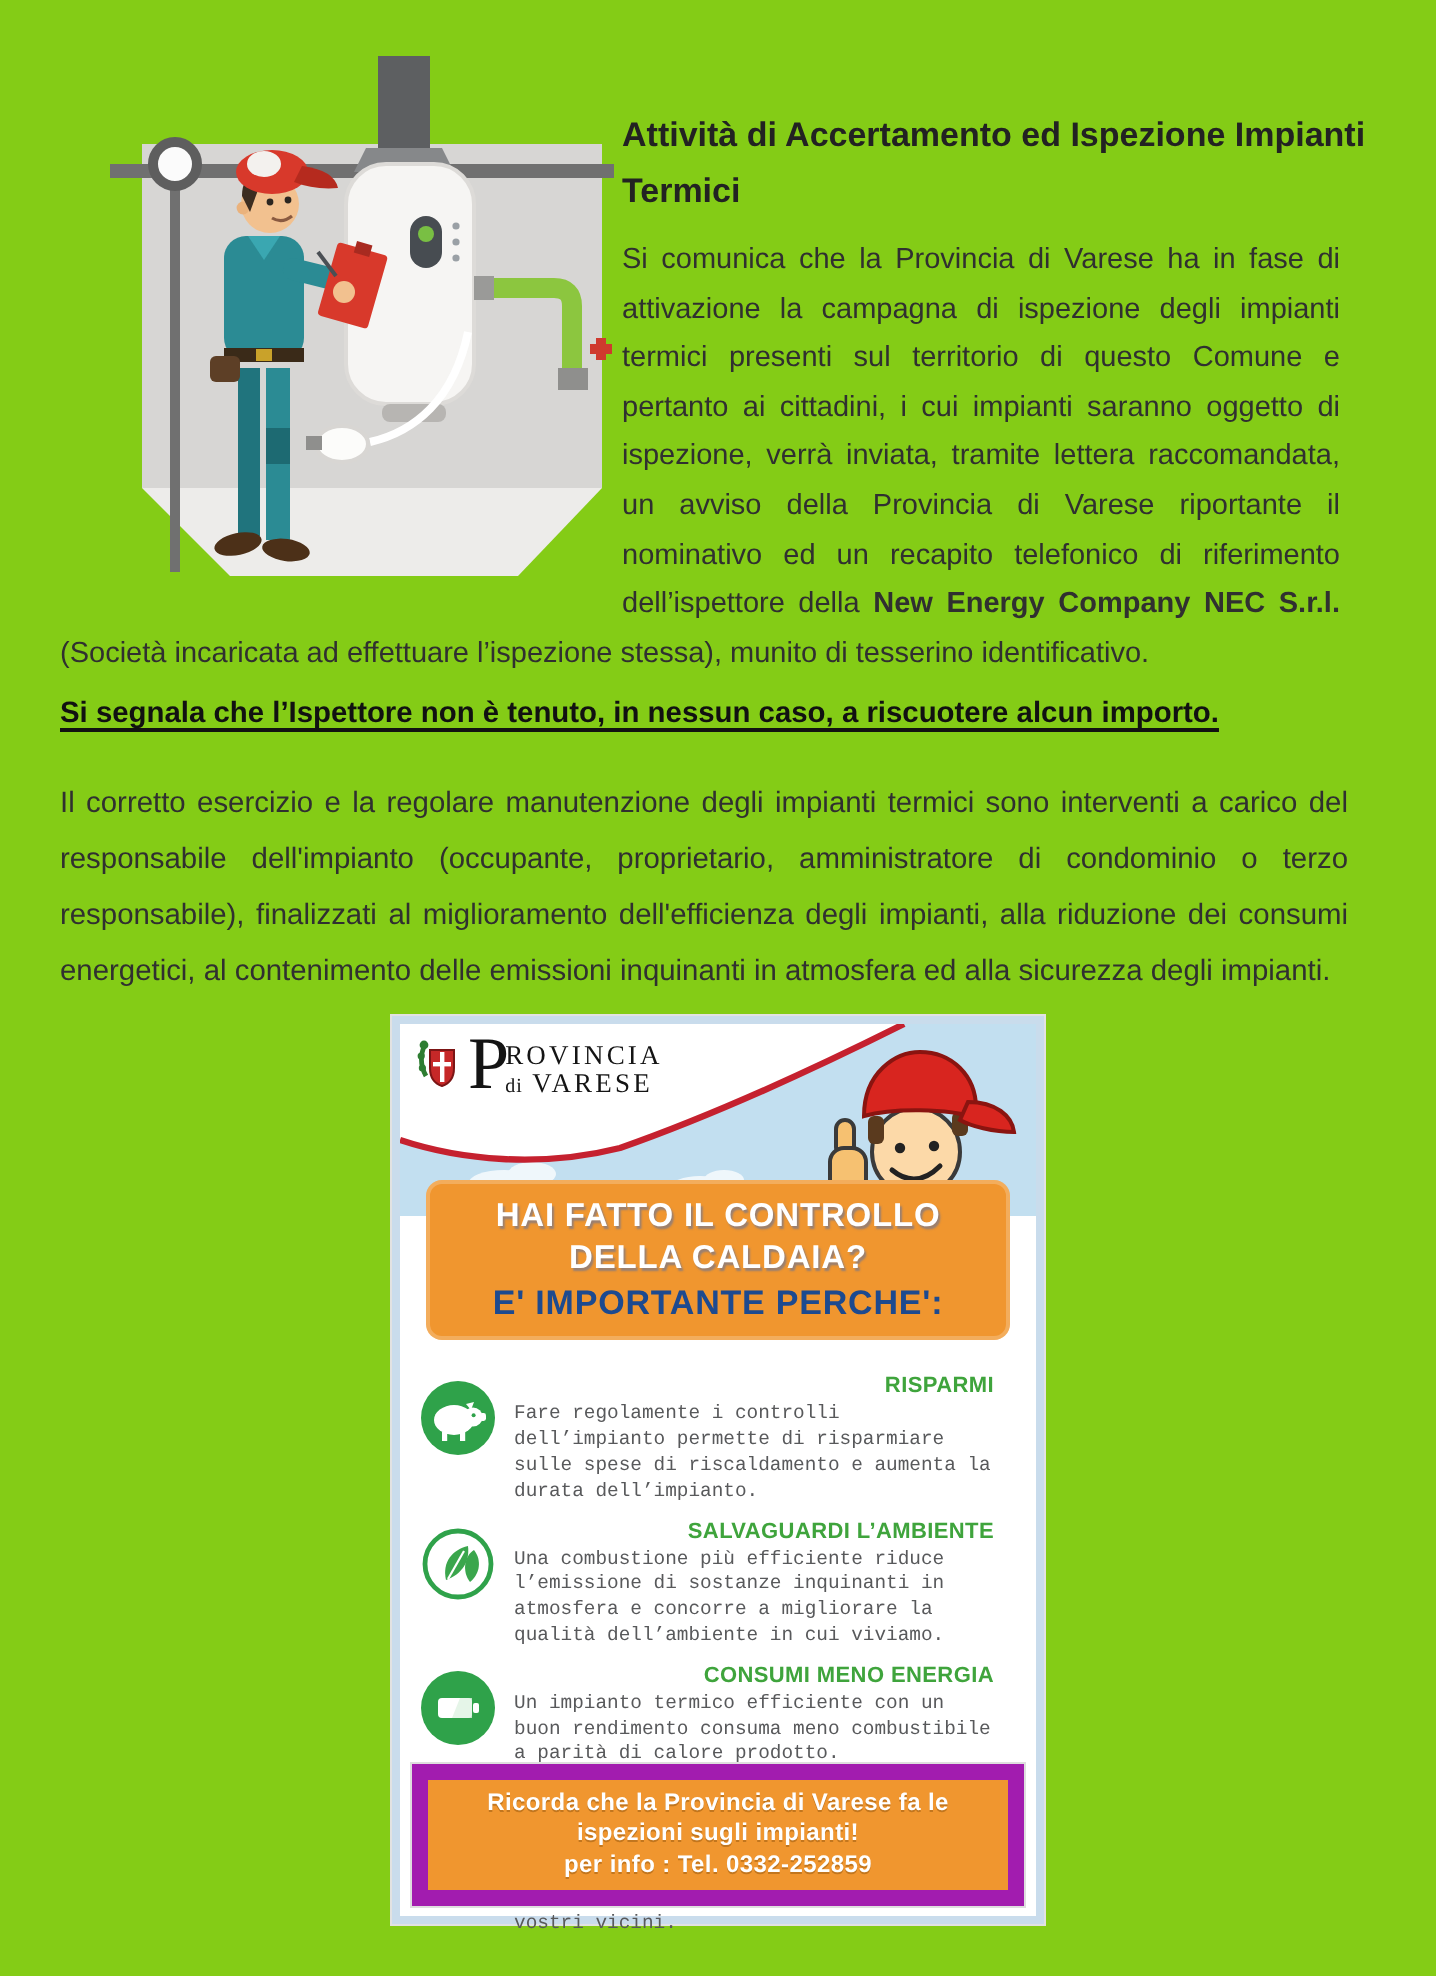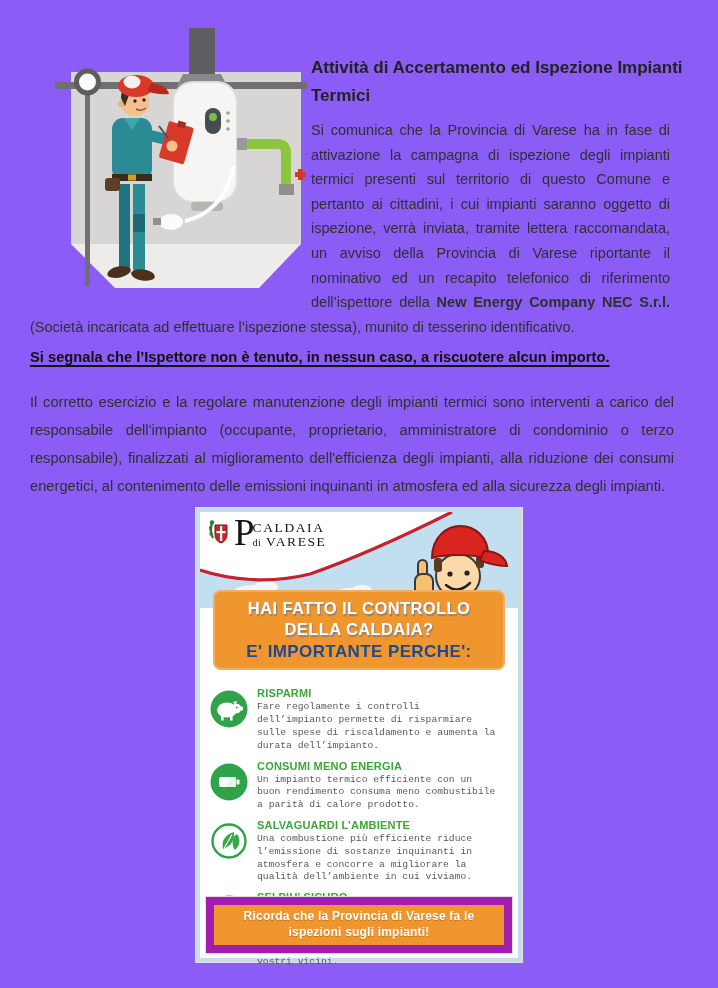--- a/index.html
+++ b/index.html
@@ -1,18 +1,18 @@
 <!DOCTYPE html>
 <html><head>
 <meta charset="utf-8">
 <style>
   html,body { margin:0; padding:0; background:#ffffff; }
   .page {
     position:relative; width:718px; height:988px; overflow:hidden;
-    background:#8b5cf6; font-family:"Liberation Sans", sans-serif; color:#2f2f2f;
+    background:#84cc16; font-family:"Liberation Sans", sans-serif; color:#2f2f2f;
   }
   
   .top-block { padding:16px 48px 0 30px; }
   .illustration {
     float:left; width:252px; height:278px; margin:0 4px 10px 25px;
   }
   .doc-title {
     margin:38px 0 8px 0; margin-right:-14px;
     font-size:17px; line-height:28px; font-weight:bold; color:#222222;
   }
@@ -57,21 +57,21 @@
   }
   .headline-l3 {
     color:#1d4a8f; font-weight:bold; font-size:17px; line-height:22px;
     letter-spacing:0.4px; margin-top:2px;
   }
   .poster-items { position:absolute; top:174px; left:10px; right:7px; z-index:2; }
   .item { display:flex; margin-bottom:6px; }
   .item-icon { flex:0 0 38px; margin-right:9px; padding-top:4px; }
   .item-title {
     font-size:11px; font-weight:bold; color:#3fa43c; letter-spacing:0.2px;
-    line-height:14px; margin-bottom:1px;
+    line-height:14px; margin-bottom:1px;text-align:right;
   }
   .item-text { font-size:9.7px; line-height:12.8px; color:#58595b; max-width:240px;font-family:Liberation Mono, monospace; }
   .poster-footer {
     position:absolute; left:6px; right:6px; bottom:5px; z-index:3;
     background:#f0962f; border:8px solid #a21caf; box-shadow:0 0 0 1px #dedede;
     padding:4px 8px 5px; text-align:center;
   }
   .footer-msg, .footer-info {
     color:#ffffff; font-weight:bold; font-size:12px; line-height:15.5px;
     text-shadow:0 1px 0 #c2761e; letter-spacing:0.2px;
@@ -169,21 +169,21 @@
         <path d="M4,4 Q1,12 5,19" fill="none" stroke="#2e7d32" stroke-width="2.4"></path>
         <circle cx="4" cy="3.5" r="2.2" fill="#2e7d32"></circle>
         <circle cx="2.6" cy="9" r="1.8" fill="#2e7d32"></circle>
         <circle cx="3.2" cy="15" r="1.8" fill="#2e7d32"></circle>
         <path d="M7,6 h12 v9 q0,7 -6,9 q-6,-2 -6,-9 Z" fill="#c62828" stroke="#7c1515" stroke-width="1"></path>
         <rect x="12" y="7" width="2.2" height="15" fill="#ffffff"></rect>
         <rect x="8.5" y="12" width="9" height="2.2" fill="#ffffff"></rect>
       </svg>
       <div class="logo-p">P</div>
       <div class="logo-lines">
-        <span class="logo-line1">CALDAIA</span>
+        <span class="logo-line1">ROVINCIA</span>
         <span class="logo-line2"><i class="di">di</i> <span>VARESE</span></span>
       </div>
     </div>
 
     <svg class="poster-character" width="118" height="110" viewBox="0 0 118 110">
 
       <rect x="22" y="44" width="9" height="18" rx="4.5" fill="#f6c171" stroke="#3a3a3a" stroke-width="2"></rect>
       <rect x="19" y="58" width="18" height="24" rx="7" fill="#f6c171" stroke="#3a3a3a" stroke-width="2"></rect>
 
       <path d="M28,110 L28,96 Q28,83 44,81 L80,81 Q96,83 96,96 L96,110 Z" fill="#3fa13f" stroke="#2c6e2c" stroke-width="2"></path>
@@ -222,44 +222,44 @@
         </span>
         <div>
           <div class="item-title">RISPARMI</div>
           <div class="item-text">Fare regolamente i controlli dell’impianto permette di risparmiare sulle spese di riscaldamento e aumenta la durata dell’impianto.</div>
         </div>
       </div>
 
       <div class="item">
         <span class="item-icon">
           <svg width="38" height="38" viewBox="0 0 38 38">
+            <circle cx="19" cy="19" r="16.5" fill="#ffffff" stroke="#2fa24a" stroke-width="2.4"></circle>
+            <path d="M13,27 C11,18 16,12 24,10 C25,18 21,24 13,27 Z" fill="#3aa64c"></path>
+            <path d="M14,26.5 L22,12.5" stroke="#ffffff" stroke-width="1.1" fill="none"></path>
+            <path d="M25,28 C30,24 31,17 27,12 C22,15 21,23 25,28 Z" fill="#3aa64c"></path>
+          </svg>
+        </span>
+        <div>
+          <div class="item-title">SALVAGUARDI L’AMBIENTE</div>
+          <div class="item-text">Una combustione più efficiente riduce l’emissione di sostanze inquinanti in atmosfera e concorre a migliorare la qualità dell’ambiente in cui viviamo.</div>
+        </div>
+      </div>
+
+      <div class="item">
+        <span class="item-icon">
+          <svg width="38" height="38" viewBox="0 0 38 38">
             <circle cx="19" cy="19" r="18.5" fill="#2fa24a"></circle>
             <rect x="9" y="14" width="17" height="10" rx="2" fill="#ffffff"></rect>
             <rect x="26.5" y="16.5" width="3" height="5" rx="1" fill="#ffffff"></rect>
             <path d="M20,14 L26,14 L26,24 L16,24 Z" fill="#dff2e2" opacity="0.8"></path>
           </svg>
         </span>
         <div>
           <div class="item-title">CONSUMI MENO ENERGIA</div>
           <div class="item-text">Un impianto termico efficiente con un buon rendimento consuma meno combustibile a parità di calore prodotto.</div>
-        </div>
-      </div>
-
-      <div class="item">
-        <span class="item-icon">
-          <svg width="38" height="38" viewBox="0 0 38 38">
-            <circle cx="19" cy="19" r="16.5" fill="#ffffff" stroke="#2fa24a" stroke-width="2.4"></circle>
-            <path d="M13,27 C11,18 16,12 24,10 C25,18 21,24 13,27 Z" fill="#3aa64c"></path>
-            <path d="M14,26.5 L22,12.5" stroke="#ffffff" stroke-width="1.1" fill="none"></path>
-            <path d="M25,28 C30,24 31,17 27,12 C22,15 21,23 25,28 Z" fill="#3aa64c"></path>
-          </svg>
-        </span>
-        <div>
-          <div class="item-title">SALVAGUARDI L’AMBIENTE</div>
-          <div class="item-text">Una combustione più efficiente riduce l’emissione di sostanze inquinanti in atmosfera e concorre a migliorare la qualità dell’ambiente in cui viviamo.</div>
         </div>
       </div>
 
       <div class="item">
         <span class="item-icon">
           <svg width="38" height="38" viewBox="0 0 38 38">
             <circle cx="19" cy="19" r="16" fill="#ffffff" stroke="#2e9550" stroke-width="3"></circle>
             <ellipse cx="19" cy="9.8" rx="3.6" ry="4.6" fill="#2e9550"></ellipse>
             <ellipse cx="19" cy="28.2" rx="3.6" ry="4.6" fill="#2e9550"></ellipse>
             <ellipse cx="9.8" cy="19" rx="4.6" ry="3.6" fill="#2e9550"></ellipse>
@@ -269,16 +269,17 @@
         <div>
           <div class="item-title">SEI PIU’ SICURO</div>
           <div class="item-text">Una manutenzione regolare garantisce un elevato livello di sicurezza in particolare contro i rischi di asfissia, esplosione, incendio per voi e per i vostri vicini.</div>
         </div>
       </div>
 
     </div>
 
     <div class="poster-footer">
       <div class="footer-msg">Ricorda che la Provincia di Varese fa le ispezioni sugli impianti!</div>
+      <div class="footer-info">per info : Tel. 0332-252859</div>
     </div>
 
   </div>
 </div>
 
 </body></html>

